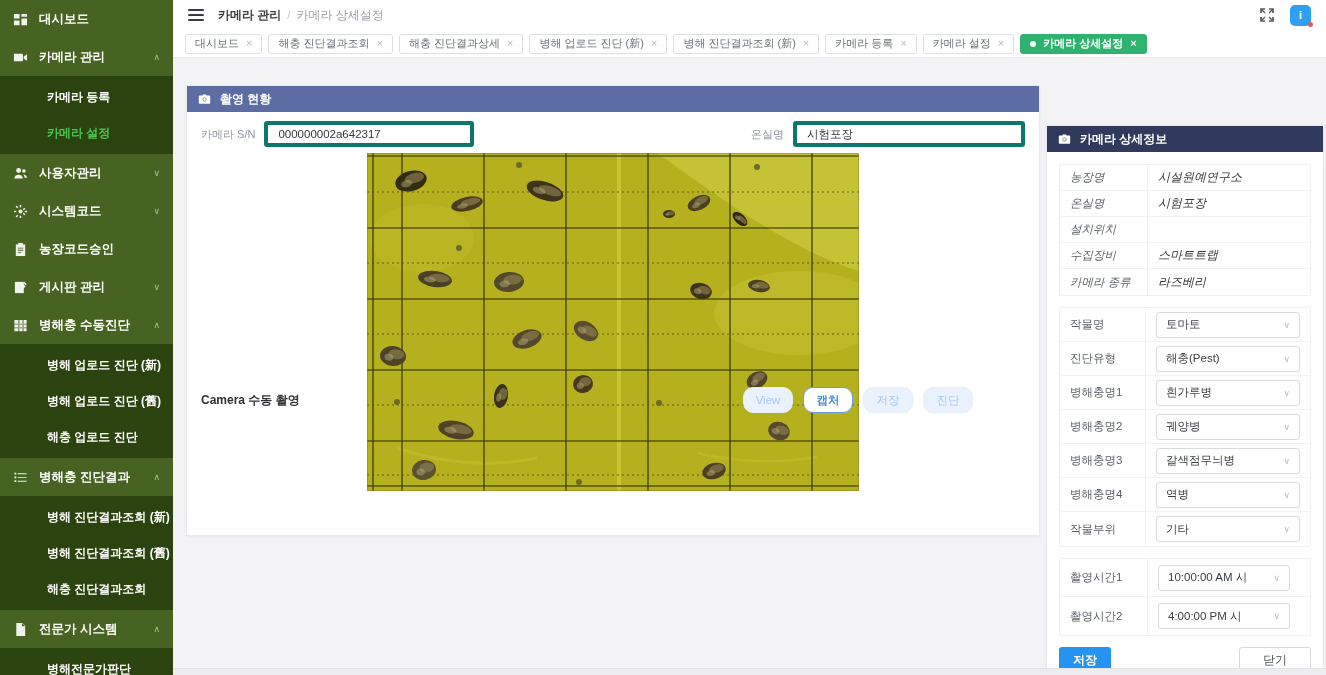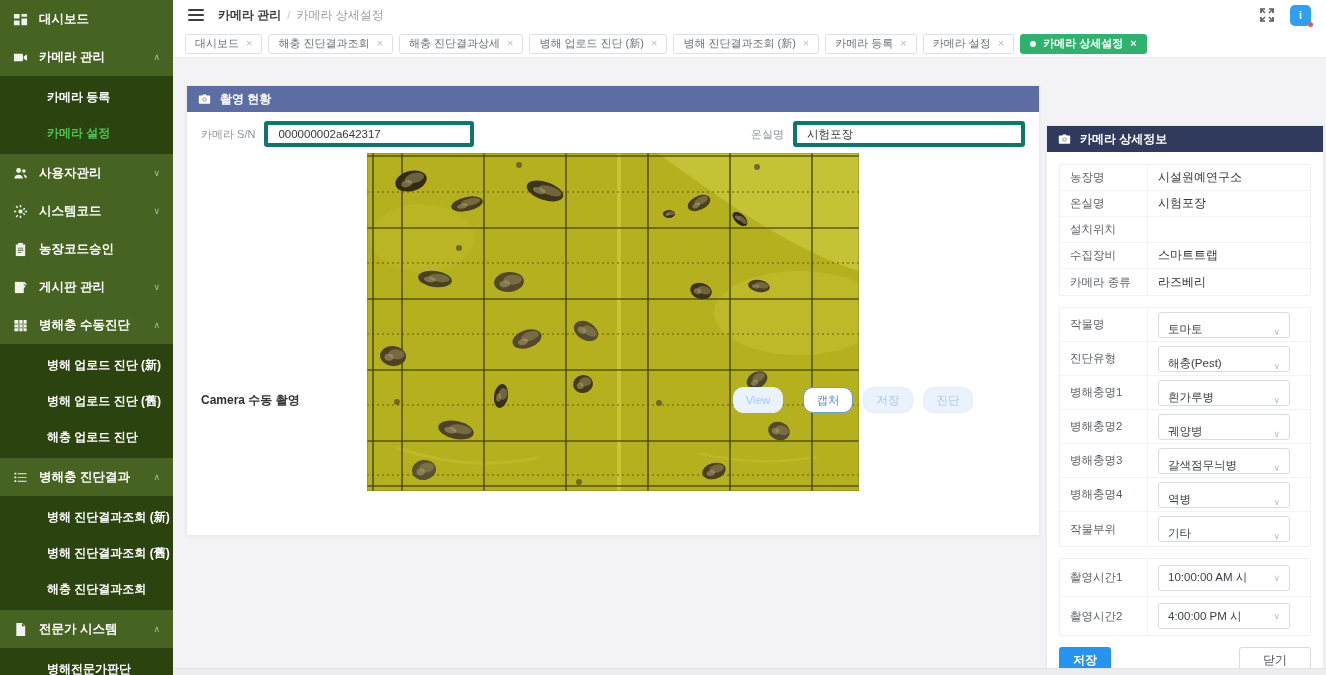--- a/index.html
+++ b/index.html
@@ -66,36 +66,36 @@
     display:flex; align-items:center; padding:0 10px; font-size:11.5px; color:#33363c; }
   #in-sn { width:210px; } #in-gh { width:232px; }
   .trap-wrap { margin-top:6px; display:flex; justify-content:center; }
   .trap-wrap svg { display:block; }
   .capfoot { position:absolute; left:14px; right:14px; bottom:12px; display:flex; align-items:center; }
   .capfoot-title { font-size:12px; font-weight:700; color:#2e3136; }
   .capbtns { margin-left:auto; margin-right:52px; display:flex; gap:10px; }
   .cbtn { min-width:50px; height:26px; padding:0 10px; border-radius:10px; font-size:11.5px;
     display:flex; align-items:center; justify-content:center; cursor:pointer; }
   .cbtn.muted   { background:#e9f2fd; color:#a7c9f0; border:1px solid #e2eefb; }
-  .cbtn.outline { background:#fff; color:#4a90d6; border:1px solid #64a0dd; font-weight:400;margin-left:10px; }
+  .cbtn.outline { background:#fff; color:#4a90d6; border:1px solid #64a0dd; font-weight:700; }
   
   .det-body { padding:12px; }
   .dgroup { border:1px solid #eef0f3; border-radius:2px; margin-bottom:11px; }
   .drow { display:flex; align-items:center; border-bottom:1px solid #f1f2f4; }
   .drow:last-child { border-bottom:none; }
   .dlabel { width:88px; align-self:stretch; display:flex; align-items:center; padding-left:10px;
     font-size:11.5px; color:#5a5f66; border-right:1px solid #f1f2f4; white-space:nowrap; }
   .dvalue { flex:1; padding:0 10px; font-size:12px; color:#33363b; white-space:nowrap; }
-  .g1 .drow { height:26px; }
+  .g1 .drow { height:26px;font-style:italic; }
   .g2 .drow { height:34px; }
   .g3 .drow { height:38px; }
   .sel { display:flex; align-items:center; justify-content:space-between; height:26px;
     border:1px solid #d8dbe0; border-radius:3px; background:#fff; padding:0 9px;
     font-size:11.5px; color:#3b3e44; cursor:pointer; }
-  .g2 .sel { width:132px;align-items:flex-end; } .g3 .sel { width:132px; }
+  .g2 .sel { width:144px; } .g3 .sel { width:132px; }
   .sel .sv { color:#b9bec6; font-size:9px; }
   .dfoot { display:flex; justify-content:space-between; align-items:center; margin-top:1px; }
   .btn-save { width:52px; height:27px; border:none; border-radius:3px; background:var(--blue);
     color:#fff; font-size:12px; font-weight:700; cursor:pointer; font-family:inherit; }
   .btn-close { width:72px; height:27px; border:1px solid #d6d9de; border-radius:3px; background:#fff;
     color:#4a4e55; font-size:12px; cursor:pointer; font-family:inherit; }
   .bottomstrip { position:absolute; left:173px; right:0; bottom:0; height:7px;
     background:#ededef; border-top:1px solid #e3e3e6; }
 </style>
 </head>

